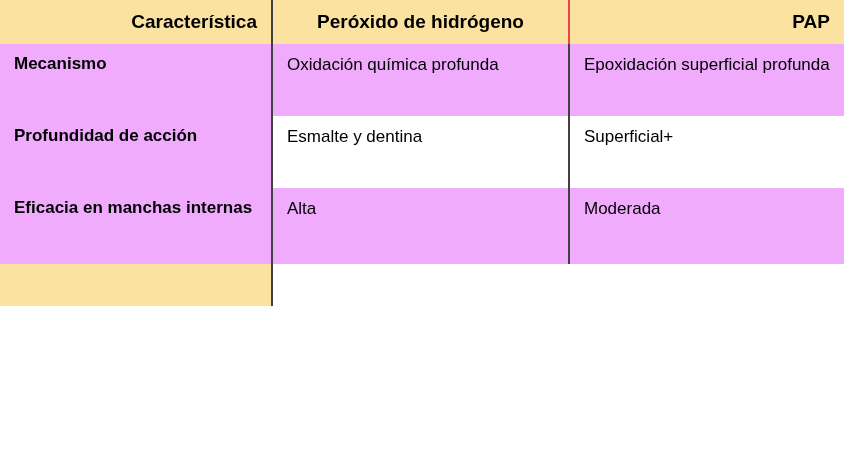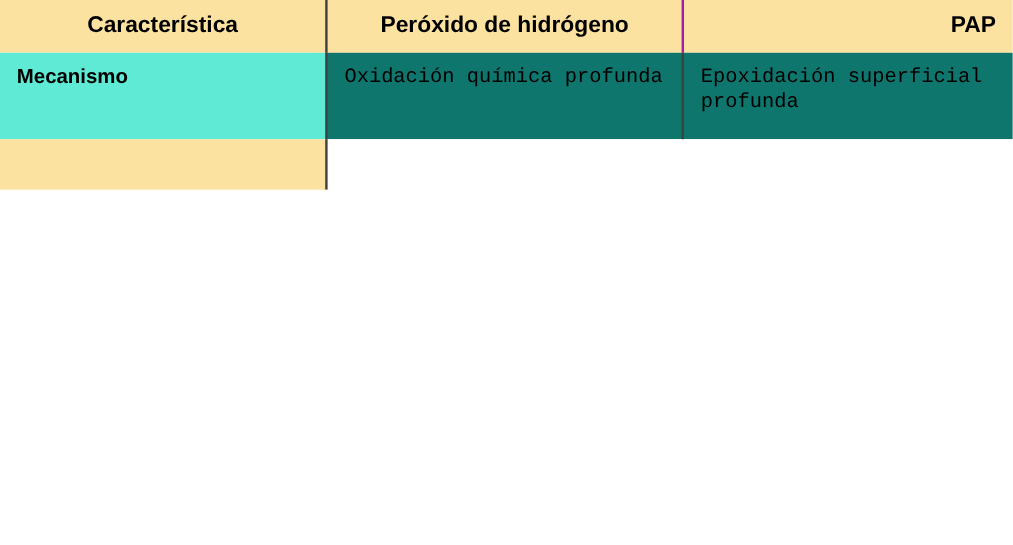--- a/index.html
+++ b/index.html
@@ -28,34 +28,34 @@
     color: #000000;
     font-weight: bold;
     font-size: 19px;
     height: 44px;
     padding: 0 14px;
     vertical-align: middle;
     border: none;
     box-sizing: border-box;
   }
   .compare thead th.h0 {
-    text-align: center;
+    text-align: right;
     border-right: 2px solid #404040;
   }
   .compare thead th.h1 {
     text-align: center;
-    border-right: 2px solid #a21caf;
+    border-right: 2px solid #ef4444;
   }
   .compare thead th.h2 {
     text-align: right;
   }
 
   
   .compare td.label {
-    background: #5eead4;
+    background: #f0abfc;
     color: #000000;
     font-weight: bold;
     font-size: 17px;
     line-height: 1.22;
     padding: 10px 14px 10px 14px;
     vertical-align: top;
     border-right: 2px solid #404040;
     box-sizing: border-box;
   }
   
@@ -65,22 +65,21 @@
     font-size: 17px;
     line-height: 1.25;
     padding: 10px 14px;
     vertical-align: top;
     box-sizing: border-box;
   }
   .compare td.val.mid {
     border-right: 2px solid #404040;
   }
   .compare tr.shade td.val {
-    background: #0f766e;
-    font-family: Liberation Mono, monospace;
+    background: #f0abfc;
   }
   .compare tr.plain td.val {
     background: #ffffff;
   }
   .compare tbody tr.r0 td { height: 72px; }
   .compare tbody tr.r1 td { height: 72px; }
   .compare tbody tr.r2 td { height: 76px; }
   .compare tbody tr.r3 td { height: 76px; }
   .compare tbody tr.r4 td { height: 72px; }
 
@@ -111,19 +110,29 @@
       <th class="h1">Peróxido de hidrógeno</th>
       <th class="h2">PAP</th>
     </tr>
   </thead>
   <tbody>
     <tr class="shade r0">
       <td class="label">Mecanismo</td>
       <td class="val mid">Oxidación química profunda</td>
       <td class="val">Epoxidación superficial profunda</td>
     </tr>
+    <tr class="plain r1">
+      <td class="label">Profundidad de acción</td>
+      <td class="val mid">Esmalte y dentina</td>
+      <td class="val">Superficial+</td>
+    </tr>
+    <tr class="shade r2">
+      <td class="label">Eficacia en manchas internas</td>
+      <td class="val mid">Alta</td>
+      <td class="val">Moderada</td>
+    </tr>
     <tr class="filler">
       <td class="label"></td>
       <td class="val"></td>
       <td class="val"></td>
     </tr>
   </tbody>
 </table>
 
 </body></html>

